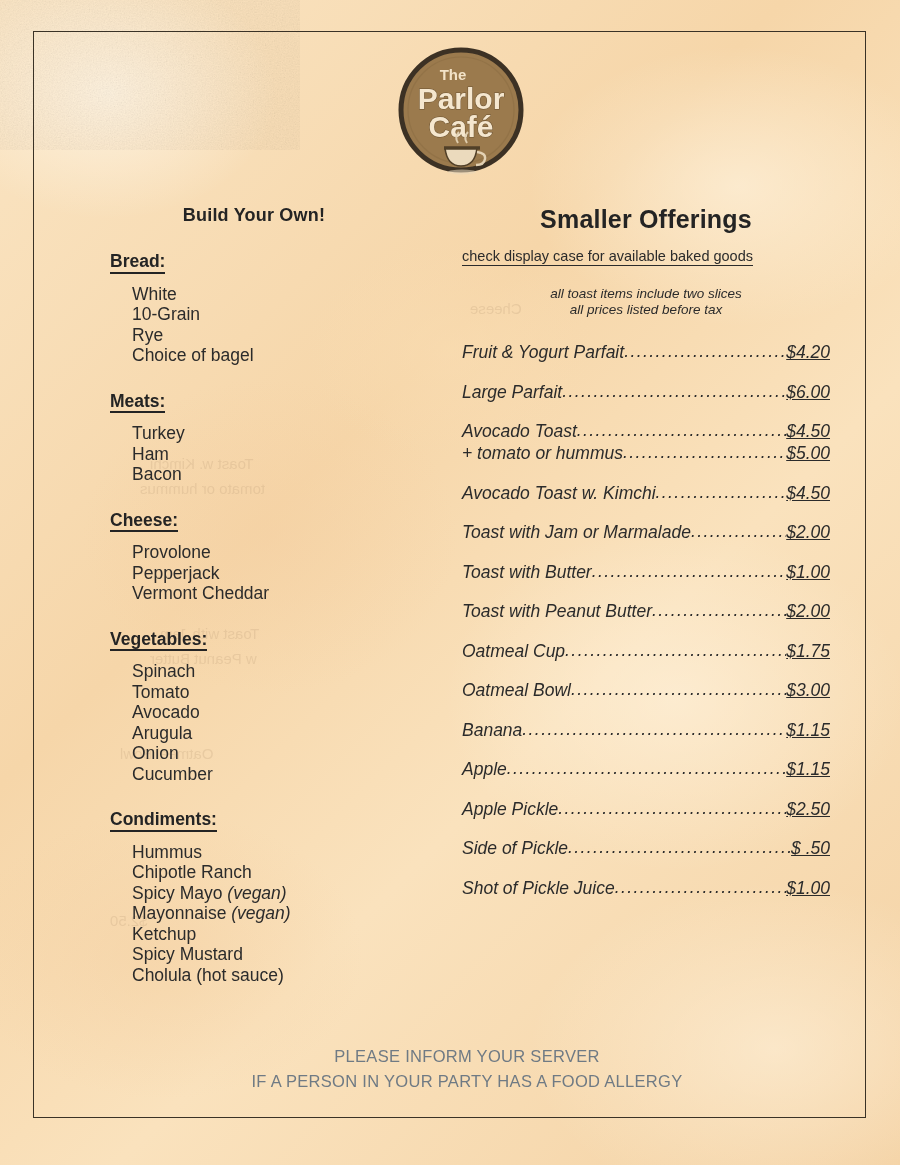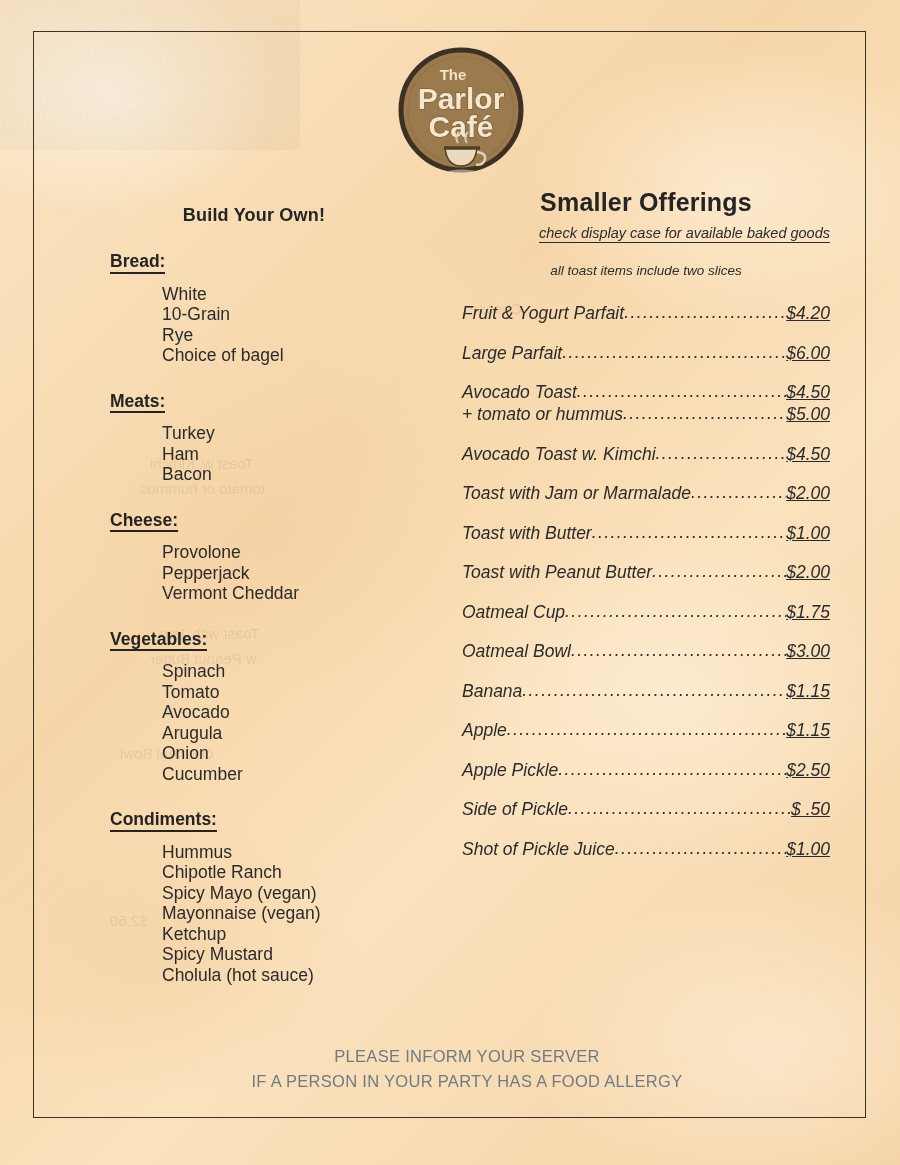--- a/index.html
+++ b/index.html
@@ -63,21 +63,21 @@
   
   #col-left {
     position: absolute;
     left: 74px;
     top: 205px;
     width: 360px;
   }
   #col-right {
     position: absolute;
     left: 462px;
-    top: 188px;
+    top: 205px;
     width: 368px;
   }
 
   .col-title {
     text-align: center;
     font-size: 25px;
     font-weight: bold;
     color: #242424;
     letter-spacing: .2px;
   }
@@ -90,36 +90,35 @@
     font-weight: bold;
     color: #242424;
     margin-left: 36px;
     display: inline-block;
     border-bottom: 2px solid #242424;
     padding-bottom: 0px;
     line-height: 1.12;
   }
   .group-items {
     margin-top: 10px;
-    margin-left: 88px;
+    margin-left: 58px;
   }
   .group-item {
     font-size: 17.5px;
     color: #2b2b2b;
     line-height: 20.5px;
     white-space: nowrap;
   }
-  .note-ital { }
+  .note-ital { font-style: italic; }
 
   
   .sub-underline {
-    text-align: right;
-    margin-top: 8px;
+    text-align: left;
+    margin-top: 14px;
     font-size: 14.5px;
-    font-style: italic;
     color: #2b2b2b;
   }
   .sub-underline span {
     border-bottom: 1.4px solid #2b2b2b;
     padding-bottom: 1px;
   }
   .sub-note {
     text-align: center;
     margin-top: 22px;
     font-size: 13.5px;
@@ -258,20 +257,21 @@
       </div>
   </div>
 
   <div id="col-right">
     <div class="col-title">Smaller Offerings</div>
     <div class="sub-underline">
       <span>check display case for available baked goods</span>
     </div>
     <div class="sub-note">
       <div>all toast items include two slices</div>
+      <div>all prices listed before tax</div>
     </div>
     <div id="price-list">
         <div class="price-row gap">
           <span class="pr-label">Fruit &amp; Yogurt Parfait</span>
           <span class="pr-dots">................................................................................</span>
           <span class="pr-price">$4.20</span>
         </div>
         <div class="price-row gap">
           <span class="pr-label">Large Parfait</span>
           <span class="pr-dots">................................................................................</span>

